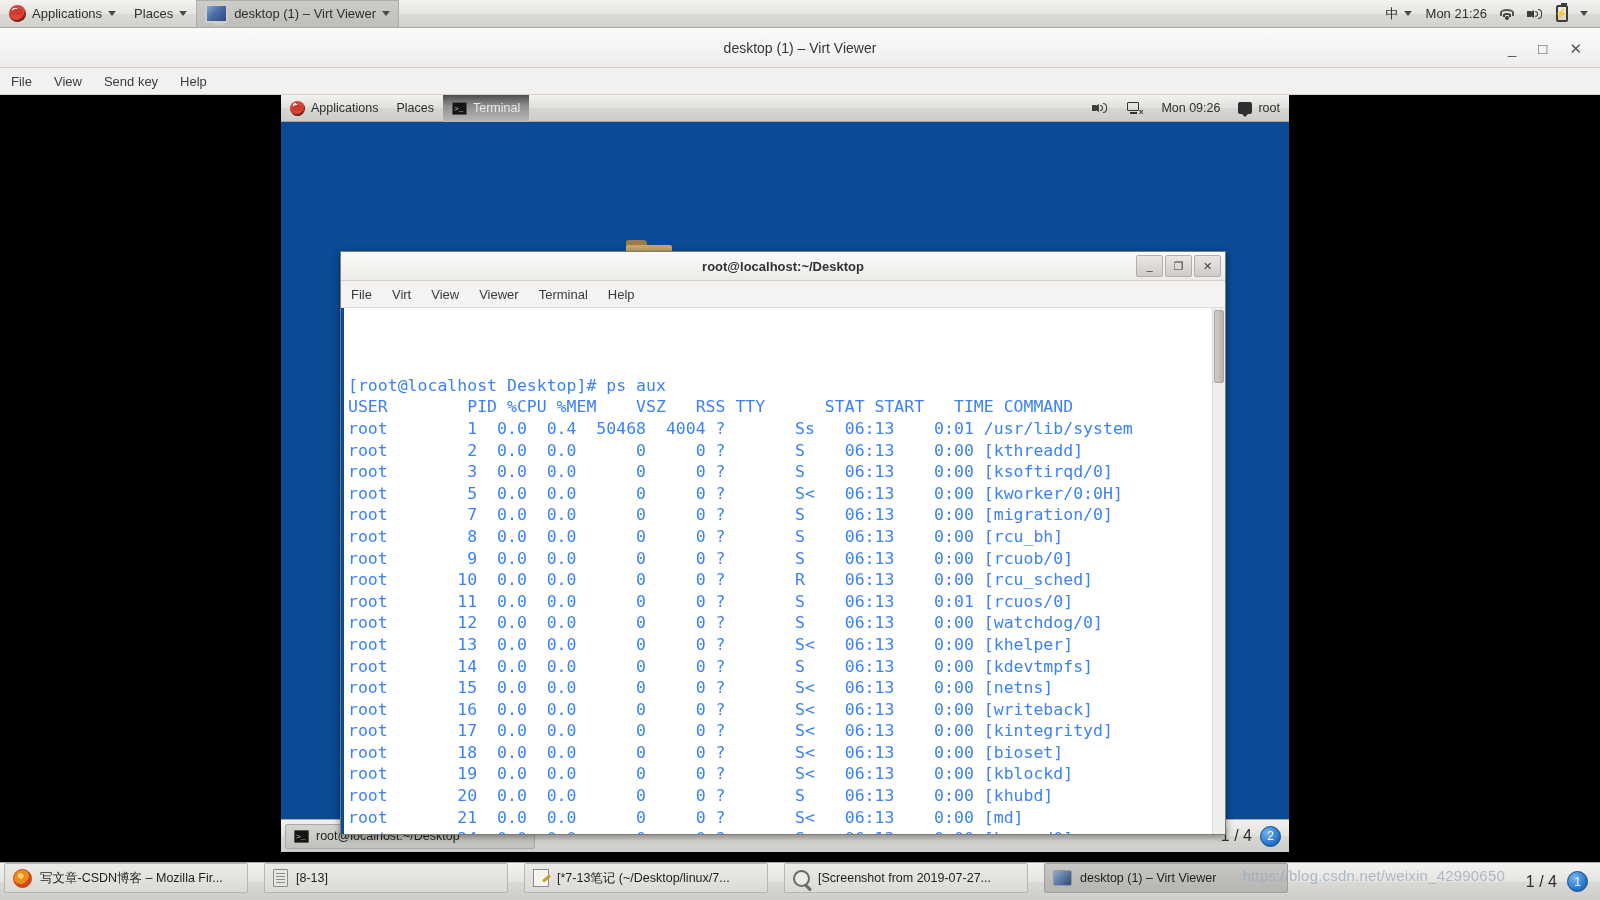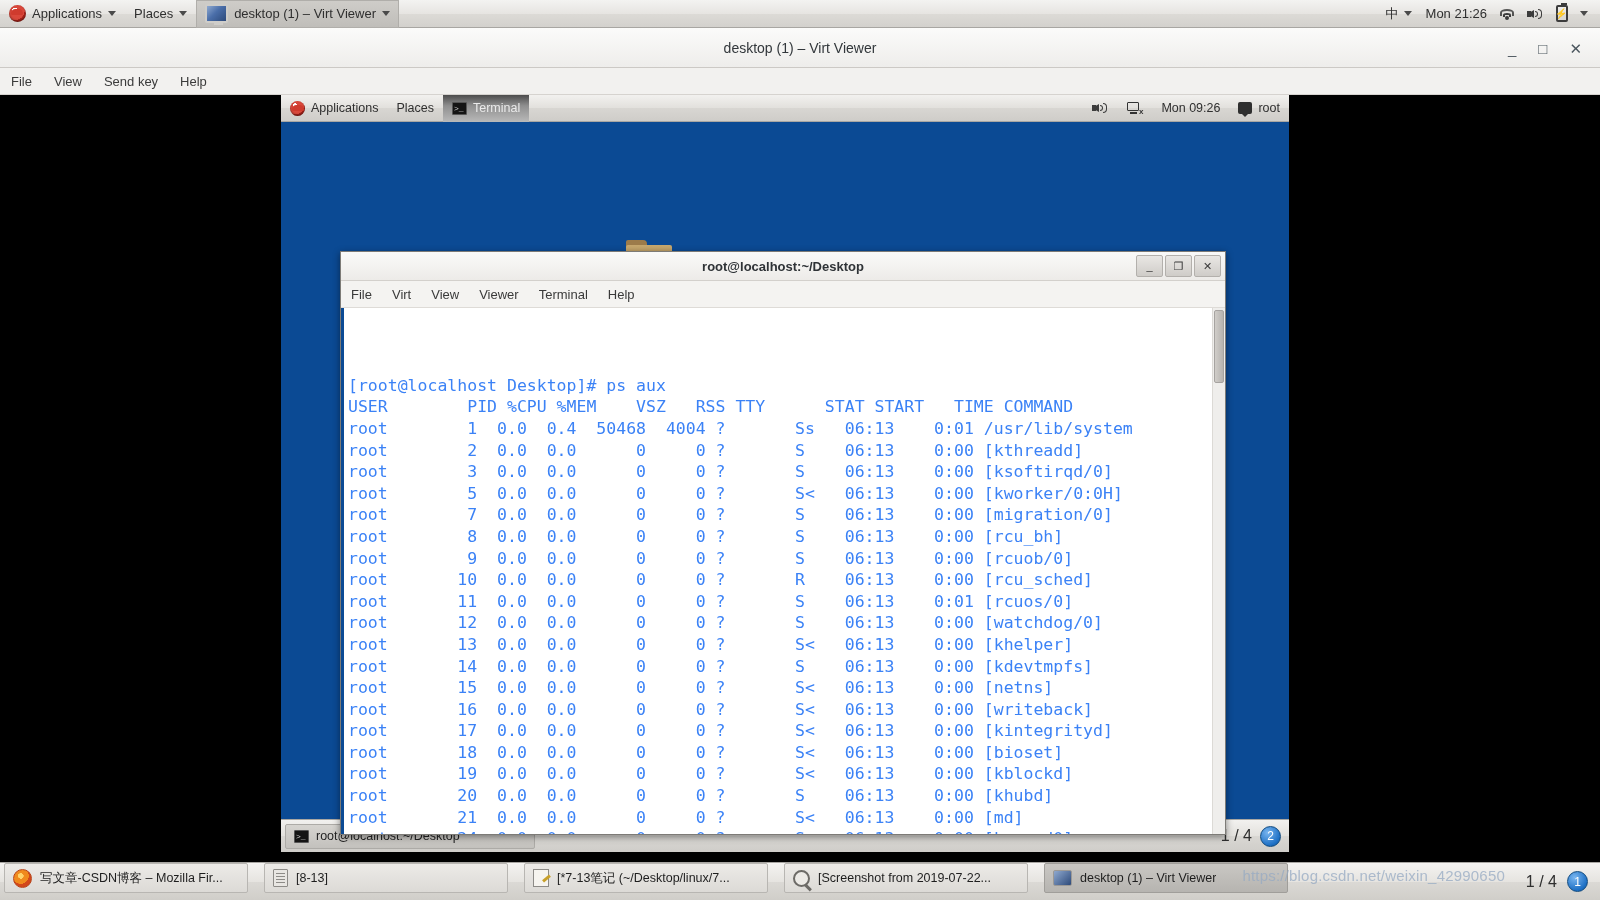--- a/index.html
+++ b/index.html
@@ -365,21 +365,21 @@
     <div class="tb-item">
       <span class="doc-ic"></span>
       <span class="lbl">[8-13]</span>
     </div>
     <div class="tb-item">
       <span class="note-ic"></span>
       <span class="lbl">[*7-13笔记 (~/Desktop/linux/7...</span>
     </div>
     <div class="tb-item">
       <span class="shot-ic"></span>
-      <span class="lbl">[Screenshot from 2019-07-22...</span>
+      <span class="lbl">[Screenshot from 2019-07-27...</span>
     </div>
     <div class="tb-item active">
       <span class="vv-ic"></span>
       <span class="lbl">desktop (1) – Virt Viewer</span>
     </div>
     <div class="tb-right">
       <span class="pager">1 / 4</span>
       <span class="blue-circle">1</span>
     </div>
   </div>

